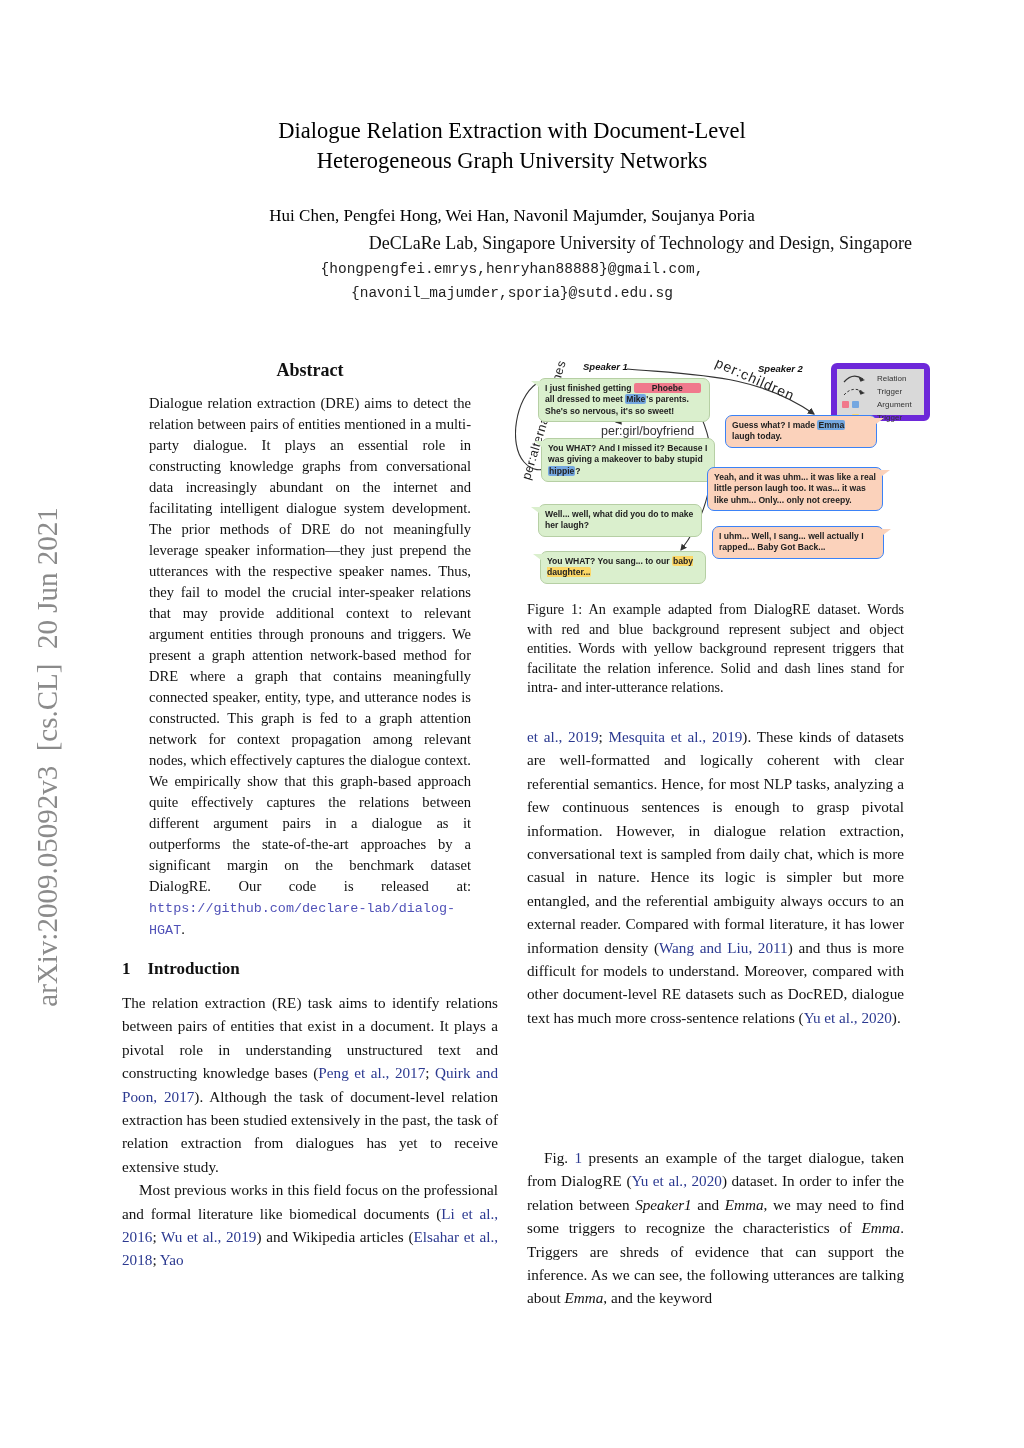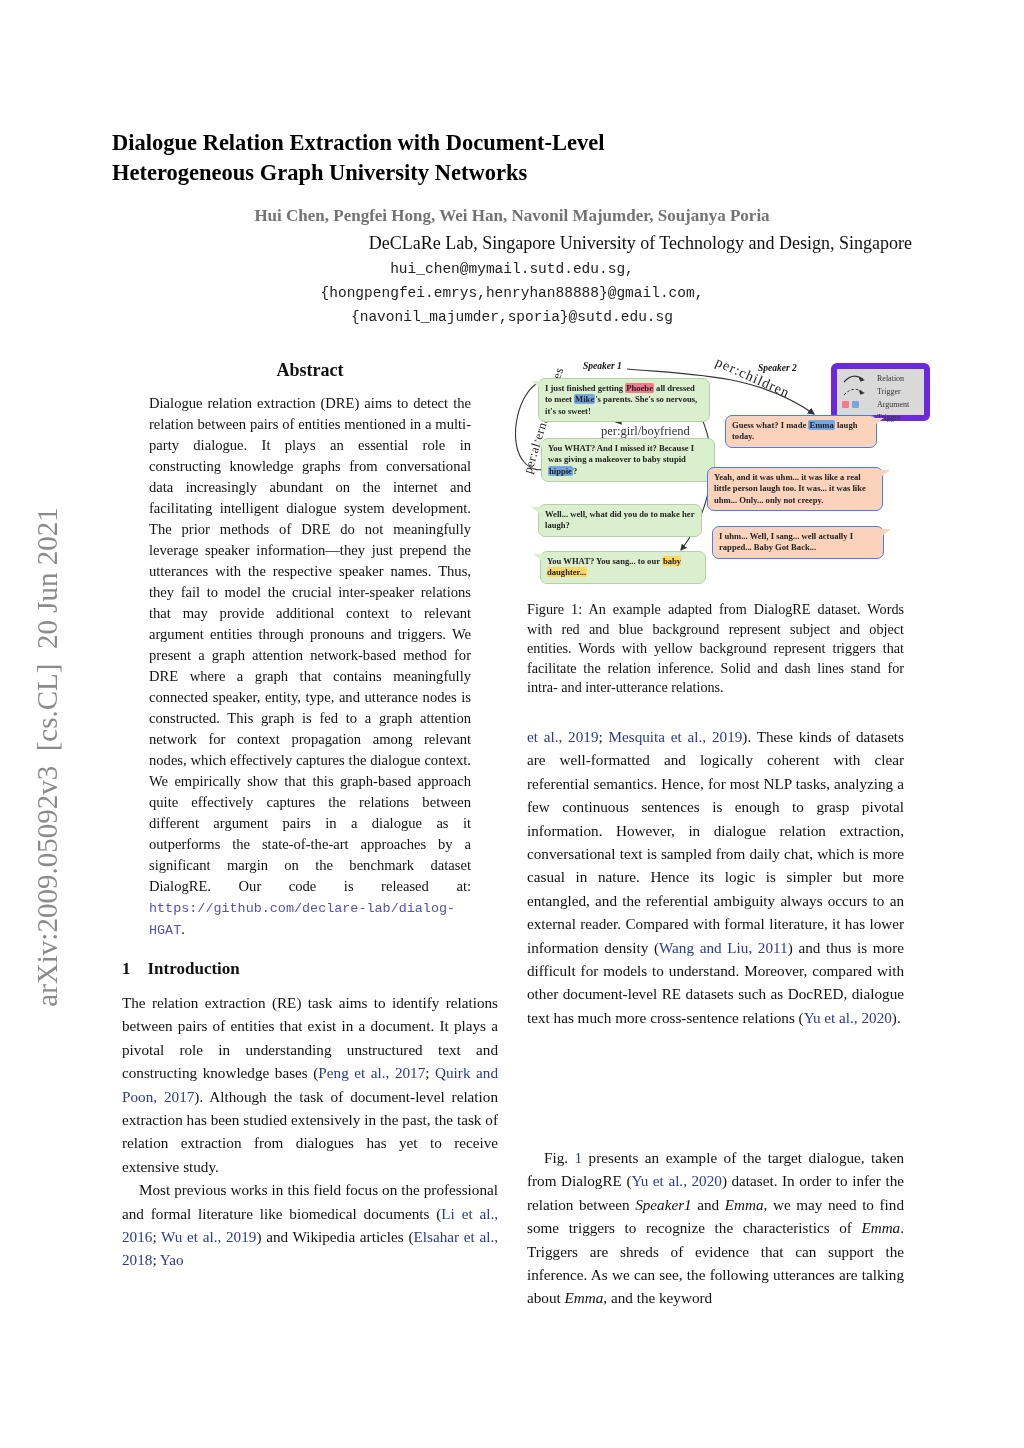--- a/index.html
+++ b/index.html
@@ -11,24 +11,24 @@
   body{background:#e8e8e8;}
   .page{position:relative;width:1024px;height:1448px;background:#ffffff;margin:0 auto;
         font-family:"Liberation Serif",serif;color:#111;overflow:hidden;}
 
   
   .arxiv-stamp{position:absolute;left:-278px;top:736px;width:660px;height:42px;
     transform:rotate(-90deg);text-align:center;font-size:29px;color:#8b8b8b;
     white-space:pre;font-family:"Liberation Serif",serif;}
 
   
-  .title{position:absolute;top:128px;left:112px;width:800px;
-    font-size:22.5px;font-weight:bold;line-height:30px;color:#000;}
+  .title{position:absolute;top:116px;left:112px;width:800px;text-align:center;
+    font-size:22.5px;font-weight:normal;line-height:30px;color:#000;}
   .authors{position:absolute;top:206px;left:112px;width:800px;text-align:center;
-    font-size:17px;font-weight:bold;color:#737373;}
+    font-size:17px;font-weight:normal;color:#000000;}
   .affiliation{position:absolute;top:233px;left:112px;width:800px;text-align:right;font-size:18px;}
   .emails{position:absolute;top:257px;left:112px;width:800px;text-align:center;
     font-family:"Liberation Mono",monospace;font-size:14.5px;line-height:24px;color:#222;}
 
   
   .left-col{position:absolute;left:122px;top:360px;width:376px;}
   .abstract-heading{text-align:center;font-size:18px;font-weight:bold;margin:0 0 12px 0;}
   .abstract-body{margin:0 27px;font-size:14.6px;line-height:21px;text-align:justify;}
   .section-heading{margin:18px 0 12px 0;font-size:17px;font-weight:bold;}
   .section-heading .sec-num{margin-right:17px;}
@@ -39,21 +39,21 @@
   .mono-link{font-family:"Liberation Mono",monospace;color:var(--link);font-size:0.92em;
     overflow-wrap:anywhere;}
 
   .rc-caption{position:absolute;left:527px;top:600px;width:377px;
     font-size:14.2px;line-height:19.6px;text-align:justify;}
   .rc-p1{position:absolute;left:527px;top:725px;width:377px;}
   .rc-p2{position:absolute;left:527px;top:1146px;width:377px;}
 
   
   .figure{position:absolute;left:515px;top:358px;width:415px;height:238px;
-    font-family:Liberation Serif, serif;}
+    font-family:Liberation Sans, sans-serif;}
   .fig-svg{position:absolute;left:0;top:0;width:415px;height:238px;}
   .speaker-label{position:absolute;font-size:9.5px;font-weight:bold;font-style:italic;color:#111;}
   .sp1{left:68px;top:3px;} .sp2{left:243px;top:5px;}
   .rel-label{position:absolute;color:#222;}
   .lbl-alt{left:-44px;top:55px;width:146px;text-align:center;transform:rotate(-73deg);
     font-size:12.5px;letter-spacing:0.5px;}
   .lbl-gbf{left:86px;top:58px;font-size:12.5px;color:#333;margin-top:8px;}
   .lbl-chd{left:196px;top:20px;width:120px;transform:rotate(24deg);font-size:14px;letter-spacing:1px;}
   .bubble{position:absolute;border-radius:7px;padding:4px 6px;font-size:8.6px;font-weight:bold;
     line-height:1.32;color:#222;}
@@ -63,21 +63,21 @@
   .bs1{background:var(--s-bubble);border:1px solid #3b82f6;}
   .bs1::before{content:'';position:absolute;right:-8px;top:2px;border-style:solid;
     border-width:0 0 9px 12px;border-color:transparent transparent transparent #fbd2bb;}
   .b-g1{left:23px;top:20px;width:158px;}
   .b-g2{left:26px;top:80px;width:160px;}
   .b-g3{left:23px;top:146px;width:150px;}
   .b-g4{left:25px;top:193px;width:152px;}
   .b-s1{left:210px;top:57px;width:138px;text-align:left;}
   .b-s2{left:192px;top:109px;width:162px;}
   .b-s3{left:197px;top:168px;width:158px;}
-  .hl-red{background:var(--hl-red);border-radius:2px;padding:0 1px;}
+  .hl-red{background:var(--hl-red);border-radius:2px;padding:0 18px;}
   .hl-blue{background:var(--hl-blue);border-radius:2px;padding:0 1px;}
   .hl-yellow{background:var(--hl-yellow);border-radius:2px;padding:0 1px;}
 
   
   .legend{position:absolute;left:316px;top:5px;width:99px;height:58px;background:#d9d9d9;
     border:6px solid #6d28d9;border-radius:6px;padding:3px 5px;box-sizing:border-box;}
   .legend-row{display:flex;align-items:center;height:13px;}
   .legend-icon{width:30px;display:flex;align-items:center;justify-content:flex-start;}
   .legend-text{font-size:8px;color:#333;margin-left:5px;}
   .sq{display:inline-block;width:7px;height:7px;border-radius:1px;margin-right:3px;}
@@ -90,21 +90,20 @@
 
   <div class="arxiv-stamp">arXiv:2009.05092v3  [cs.CL]  20 Jun 2021</div>
 
   <div class="title">
     <div>Dialogue Relation Extraction with Document-Level</div>
     <div>Heterogeneous Graph University Networks</div>
   </div>
   <div class="authors">Hui Chen, Pengfei Hong, Wei Han, Navonil Majumder, Soujanya Poria</div>
   <div class="affiliation">DeCLaRe Lab, Singapore University of Technology and Design, Singapore</div>
   <div class="emails">
-    <div>hui_chen@mymail.sutd.edu.sg,</div>
     <div>{hongpengfei.emrys,henryhan88888}@gmail.com,</div>
     <div>{navonil_majumder,sporia}@sutd.edu.sg</div>
   </div>
 
   <div class="left-col">
     <div class="abstract-heading">Abstract</div>
     <p class="abstract-body"><span>Dialogue relation extraction (DRE) aims to detect the relation between pairs of entities mentioned in a multi-party dialogue. It plays an essential role in constructing knowledge graphs from conversational data increasingly abundant on the internet and facilitating intelligent dialogue system development. The prior methods of DRE do not meaningfully leverage speaker information—they just prepend the utterances with the respective speaker names. Thus, they fail to model the crucial inter-speaker relations that may provide additional context to relevant argument entities through pronouns and triggers. We present a graph attention network-based method for DRE where a graph that contains meaningfully connected speaker, entity, type, and utterance nodes is constructed. This graph is fed to a graph attention network for context propagation among relevant nodes, which effectively captures the dialogue context. We empirically show that this graph-based approach quite effectively captures the relations between different argument pairs in a dialogue as it outperforms the state-of-the-art approaches by a significant margin on the benchmark dataset DialogRE. Our code is released at: </span><span class="mono-link">https://github.com/declare-lab/dialog-HGAT</span><span>.</span></p>
     <div class="section-heading">
       <span class="sec-num">1</span><span>Introduction</span>
     </div>

